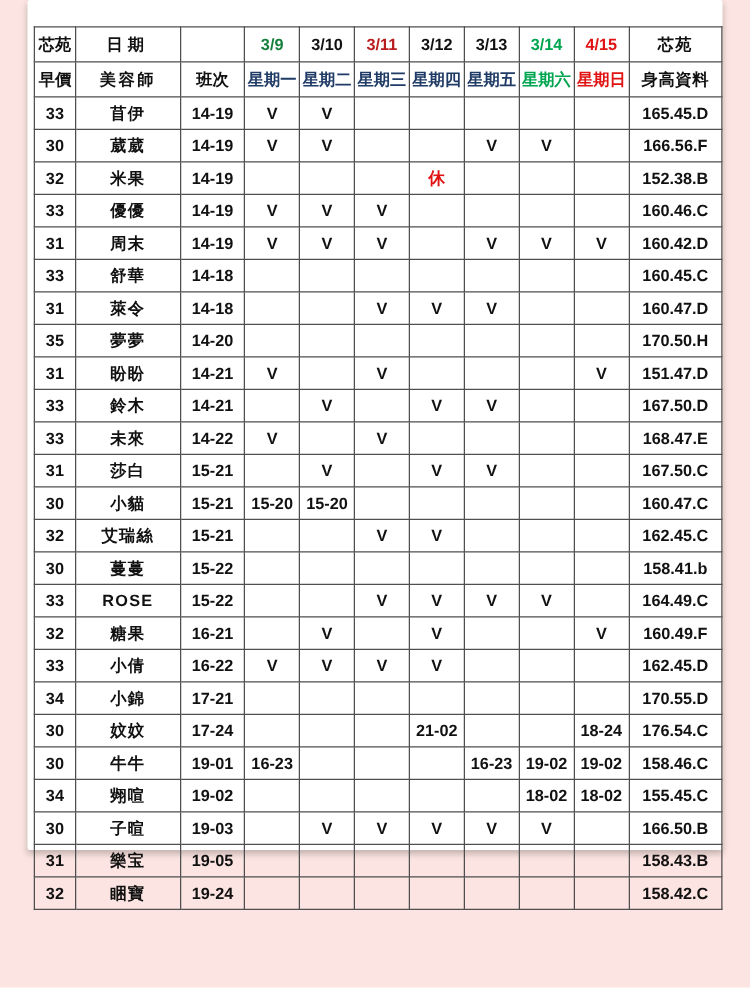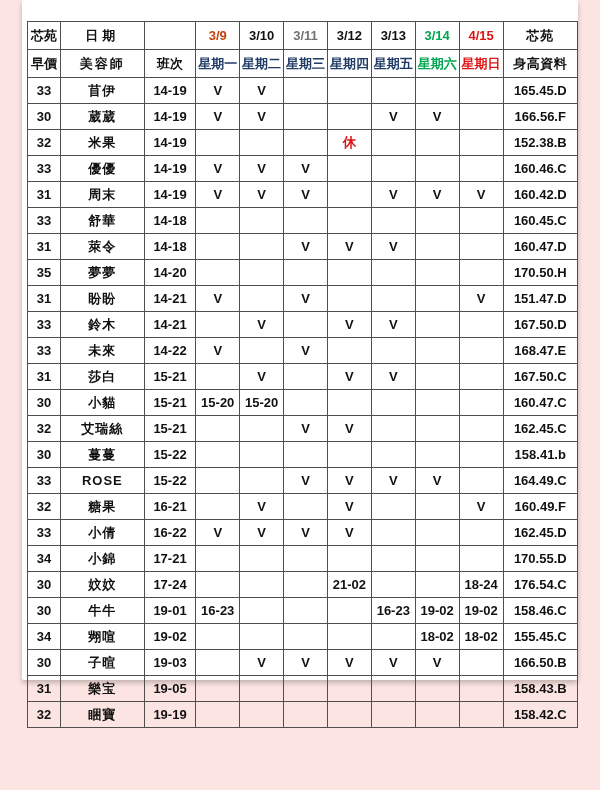--- a/index.html
+++ b/index.html
@@ -81,23 +81,23 @@
       <col class="c-day">
         <col class="c-day">
         <col class="c-day">
       <col class="c-info">
     </colgroup>
     <tbody>
       <tr class="hdr1">
         <td class="corner-cell t-green">芯苑</td>
         <td class="date-label-cell t-navy">日期</td>
         <td></td>
-        <td class="date-cell" style="color: #c2410c; text-align: center;">3/9</td>
+        <td class="date-cell" style="color: #15803d; text-align: center;">3/9</td>
         <td class="date-cell" style="color: rgb(17, 17, 17);">3/10</td>
-        <td class="date-cell" style="color: #737373;">3/11</td>
+        <td class="date-cell" style="color: #b91c1c;">3/11</td>
         <td class="date-cell" style="color: rgb(17, 17, 17);">3/12</td>
         <td class="date-cell" style="color: rgb(17, 17, 17);">3/13</td>
         <td class="date-cell" style="color: rgb(0, 165, 80);">3/14</td>
         <td class="date-cell" style="color: rgb(224, 18, 18);">4/15</td>
         <td class="corner-right-cell t-navy">芯苑</td>
       </tr>
       <tr class="hdr2">
         <td class="price-label-cell t-green">早價</td>
         <td class="beautician-label-cell t-teal">美容師</td>
         <td class="shift-label-cell t-purple">班次</td>
@@ -420,21 +420,21 @@
     <td class="day-cell"></td>
     <td class="day-cell"></td>
     <td class="day-cell"></td>
     <td class="day-cell"></td>
     <td class="day-cell"></td>
     <td class="info-cell">158.43.B</td>
   </tr>
         <tr class="data-row">
     <td class="price-cell">32</td>
     <td class="name-cell">睏寶</td>
-    <td class="shift-cell">19-19</td>
+    <td class="shift-cell">19-24</td>
     <td class="day-cell"></td>
     <td class="day-cell"></td>
     <td class="day-cell"></td>
     <td class="day-cell"></td>
     <td class="day-cell"></td>
     <td class="day-cell"></td>
     <td class="day-cell"></td>
     <td class="info-cell">158.42.C</td>
   </tr>
       </tbody>

